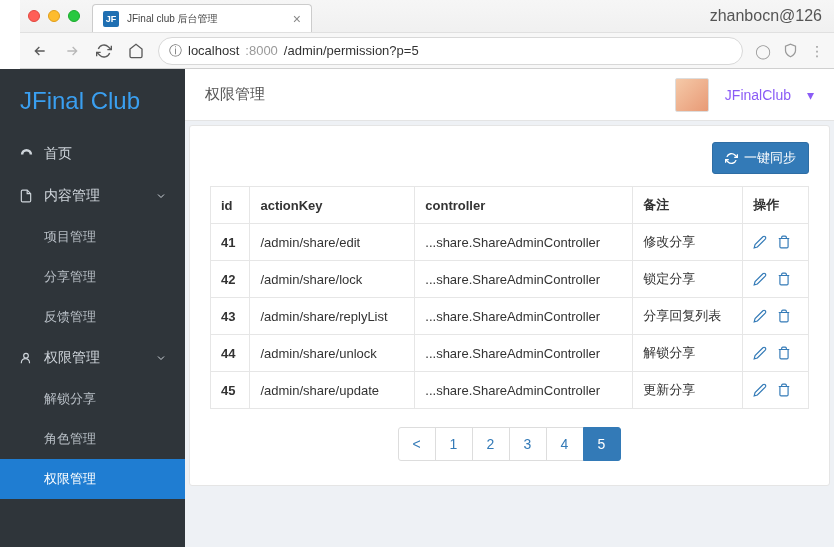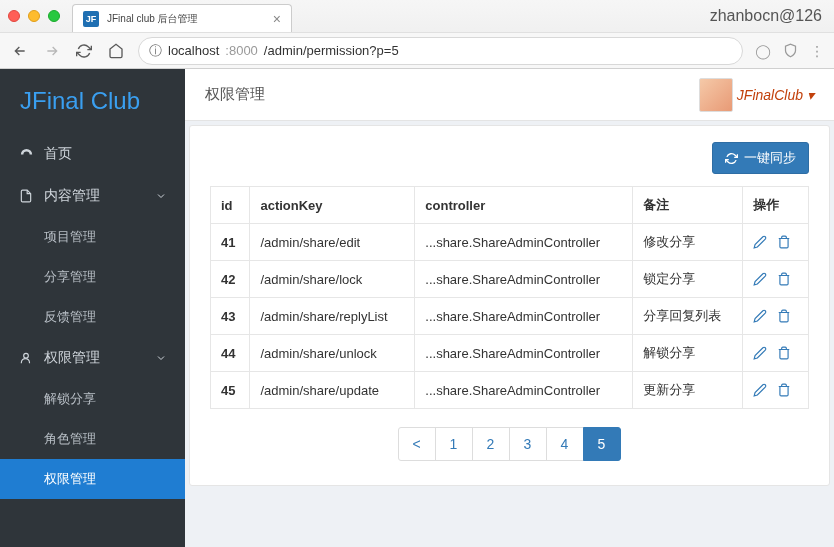--- a/index.html
+++ b/index.html
@@ -1,19 +1,19 @@
 <!DOCTYPE html>
 <html><head>
 <meta charset="utf-8">
 <style>
 * { margin: 0; padding: 0; box-sizing: border-box; }
 body { font-family: -apple-system, "Helvetica Neue", Arial, sans-serif; font-size: 14px; background: #fff; width: 834px; height: 547px; overflow: hidden; }
 
 
-.browser-chrome { background: linear-gradient(#f6f6f6, #eaeaea); border-bottom: 1px solid #d0d0d0; }
+.browser-chrome { background: linear-gradient(#f6f6f6, #eaeaea); border-bottom: 1px solid #d0d0d0; margin-left: 20px; }
 .chrome-top { display: flex; align-items: center; height: 32px; padding: 0 8px; position: relative; }
 .traffic-lights { display: flex; gap: 8px; margin-right: 12px; }
 .tl { width: 12px; height: 12px; border-radius: 50%; }
 .tl.red { background: #ff5f57; border: 1px solid #e1473f; }
 .tl.yellow { background: #febc2e; border: 1px solid #e09e1a; }
 .tl.green { background: #28c840; border: 1px solid #1aab2b; }
 .tab { display: flex; align-items: center; background: #fff; border: 1px solid #ccc; border-bottom: none; border-radius: 4px 4px 0 0; height: 28px; padding: 0 10px; margin-top: 4px; gap: 8px; min-width: 220px; }
 .favicon { width: 16px; height: 16px; background: #1f6fb2; color: #fff; font-size: 9px; font-weight: bold; display: flex; align-items: center; justify-content: center; border-radius: 2px; }
 .tab-title { color: #444; font-size: 10px; flex: 1; white-space: nowrap; overflow: hidden; }
 .tab-close { color: #888; font-size: 14px; }
@@ -33,21 +33,21 @@
 .menu { list-style: none; }
 .menu-item { display: flex; align-items: center; padding: 12px 18px; color: #cfd5db; gap: 10px; cursor: pointer; }
 .menu-item .micon { width: 16px; display: flex; justify-content: center; }
 .menu-item .chev { margin-left: auto; }
 .menu-sub { padding: 11px 18px 11px 44px; color: #b8bfc6; cursor: pointer; font-size: 13px; }
 .menu-sub.active { background: #1f7dd2; color: #fff; }
 
 .main { flex: 1; background: #eef1f5; display: flex; flex-direction: column; }
 .topbar { background: #fff; height: 52px; display: flex; align-items: center; padding: 0 20px; border-bottom: 1px solid #e4e4e4; }
 .page-title { color: #555; font-size: 15px; }
-.user-area { margin-left: auto; display: flex; align-items: center; gap: 4px; color: #c2410c; font-style: italic; }
+.user-area { margin-left: auto; display: flex; align-items: center; gap: 16px; color: #8b5cf6; }
 .avatar { width: 34px; height: 34px; background: linear-gradient(135deg,#f5c9a8,#e89a76); border: 1px solid #ddd; border-radius: 2px; }
 
 .content { padding: 4px; }
 .card { background: #fff; border: 1px solid #e5e5e5; border-radius: 3px; padding: 16px 20px 24px; }
 .card-actions { display: flex; justify-content: flex-end; margin-bottom: 12px; }
 .btn-primary { background: #337ab7; color: #fff; border: 1px solid #2e6da4; border-radius: 3px; padding: 6px 12px; display: flex; align-items: center; gap: 6px; font-size: 13px; cursor: pointer; }
 
 table { width: 100%; border-collapse: collapse; }
 th, td { border: 1px solid #e6e6e6; padding: 9px 10px; text-align: left; font-size: 13px; color: #333; }
 th { font-weight: 700; background: #fff; margin-top: 8px; }

